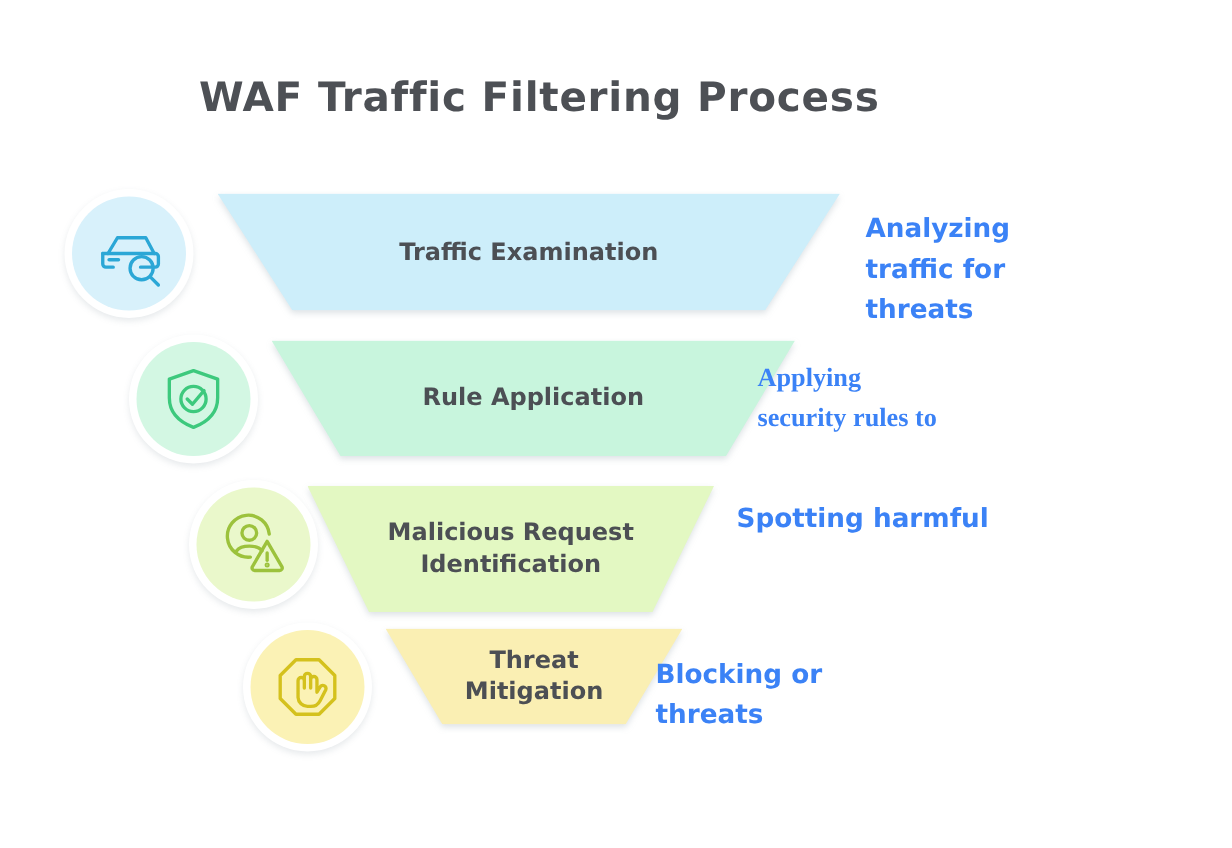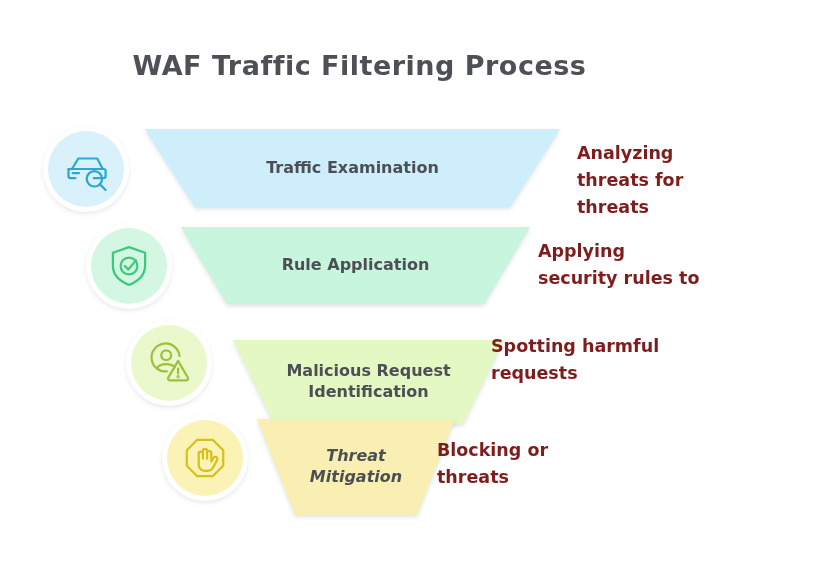--- a/index.html
+++ b/index.html
@@ -34,21 +34,21 @@
     box-shadow:0 2px 4px rgba(120,140,150,.18);
   }
   .icon-circle{
     width:76px;height:76px;border-radius:50%;
     display:flex;align-items:center;justify-content:center;
   }
   .ic1{background:#d8f1fb;} .ic2{background:#d3f7e3;}
   .ic3{background:#eaf8cb;} .ic4{background:#fbf2b5;}
   .note{
     position:absolute;font-size:17.5px;font-weight:600;
-    color:#7f1d1d;line-height:27px;white-space:nowrap;
+    color:#3b82f6;line-height:27px;white-space:nowrap;
   }
   svg{display:block;}
 </style>
 </head>
 <body>
 
 <div class="title">WAF Traffic Filtering Process</div>
 
 <div class="icon-ring" style="left:43px;top:126px;">
   <div class="icon-circle ic1">
@@ -61,71 +61,70 @@
       <line x1="60" y1="62" x2="68" y2="70"></line>
     </svg>
   </div>
 </div>
 <div class="funnel f1" style="left:145px;top:129px;width:415px;height:78px;">
   <div class="shape"></div>
   <div class="lbl">Traffic Examination</div>
 </div>
 <div class="note" style="left:577px;top:140px;">
   <div>Analyzing</div>
-  <div>threats for</div>
+  <div>traffic for</div>
   <div>threats</div>
 </div>
 
 <div class="icon-ring" style="left:86px;top:223px;">
   <div class="icon-circle ic2">
     <svg width="56" height="56" viewBox="0 0 80 80" fill="none" stroke="#3dc97d" stroke-width="3.2" stroke-linecap="round" stroke-linejoin="round">
       <path d="M40,13 L63,21 V39 C63,54 53,62 40,67 C27,62 17,54 17,39 V21 Z"></path>
       <circle cx="40" cy="40" r="12"></circle>
       <polyline points="34,40 39,45 50,32"></polyline>
     </svg>
   </div>
 </div>
 <div class="funnel f2" style="left:181px;top:227px;width:349px;height:77px;">
   <div class="shape"></div>
   <div class="lbl">Rule Application</div>
 </div>
-<div class="note" style="left:538px;top:238px;">
+<div class="note" style="left:505px;top:238px;font-family:Liberation Serif, serif;">
   <div>Applying</div>
   <div>security rules to</div>
 </div>
 
 <div class="icon-ring" style="left:126px;top:320px;">
   <div class="icon-circle ic3">
     <svg width="56" height="56" viewBox="0 0 80 80" fill="none" stroke="#9cc23c" stroke-width="3.2" stroke-linecap="round" stroke-linejoin="round">
       <path d="M55,30 a20,20 0 1 0 -18,22"></path>
       <circle cx="36" cy="29" r="7"></circle>
       <path d="M24,46 c4,-6 20,-6 24,0"></path>
       <path d="M53,37 L67,61 a2.5,2.5 0 0 1 -2.2,3.8 H41.2 A2.5,2.5 0 0 1 39,61 L53,37 Z"></path>
       <line x1="53" y1="48" x2="53" y2="55"></line>
       <circle cx="53" cy="59.5" r="0.8" fill="#9cc23c"></circle>
     </svg>
   </div>
 </div>
-<div class="funnel f3" style="left:233px;top:324px;width:271px;height:84px;margin-top:16px;">
+<div class="funnel f3" style="left:205px;top:324px;width:271px;height:84px;">
   <div class="shape"></div>
   <div class="lbl" style="max-width:200px;">Malicious Request Identification</div>
 </div>
 <div class="note" style="left:491px;top:333px;">
   <div>Spotting harmful</div>
-  <div>requests</div>
 </div>
 
 <div class="icon-ring" style="left:162px;top:415px;">
   <div class="icon-circle ic4">
     <svg width="56" height="56" viewBox="0 0 80 80" fill="none" stroke="#d4c11d" stroke-width="3.2" stroke-linecap="round" stroke-linejoin="round">
       <polygon points="29,14 51,14 66,29 66,51 51,66 29,66 14,51 14,29"></polygon>
       <path d="M31,50 V34 a3,3 0 0 1 6,0 v7 V30 a3,3 0 0 1 6,0 v11 V33 a3,3 0 0 1 6,0 v12 l3,-5 a3,3 0 0 1 5.4,2.6 L52,53 a10,10 0 0 1 -9,5.5 h-3 A9,9 0 0 1 31,50 Z"></path>
     </svg>
   </div>
 </div>
-<div class="funnel f4" style="left:257px;top:419px;width:198px;height:96px;font-style:italic;">
+<div class="funnel f4" style="left:257px;top:419px;width:198px;height:64px;">
   <div class="shape"></div>
   <div class="lbl" style="max-width:120px;">Threat Mitigation</div>
 </div>
 <div class="note" style="left:437px;top:437px;">
   <div>Blocking or</div>
   <div>threats</div>
 </div>
 
 </body></html>

